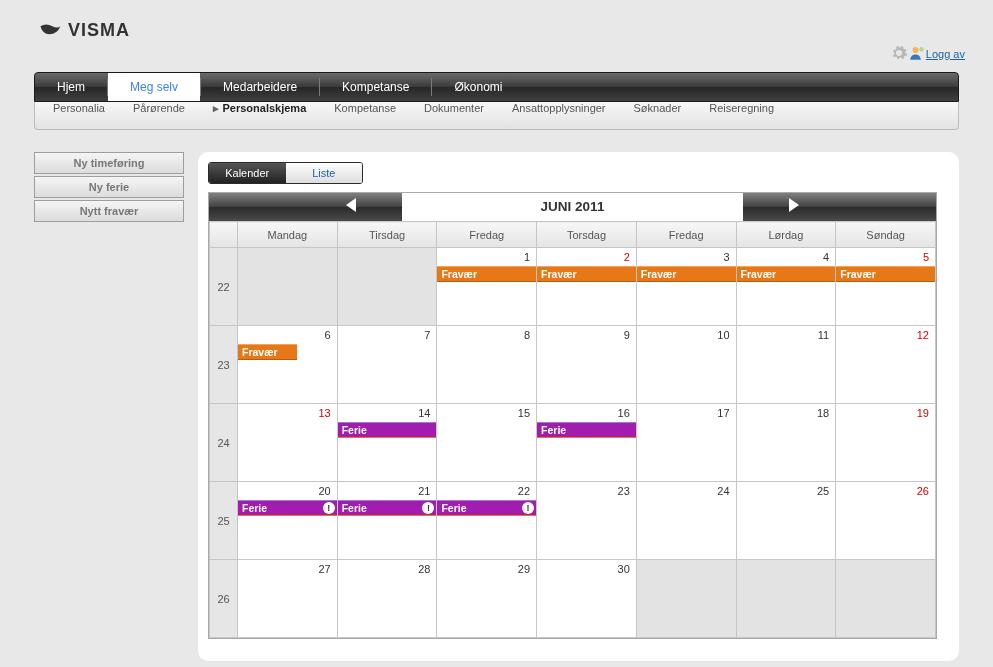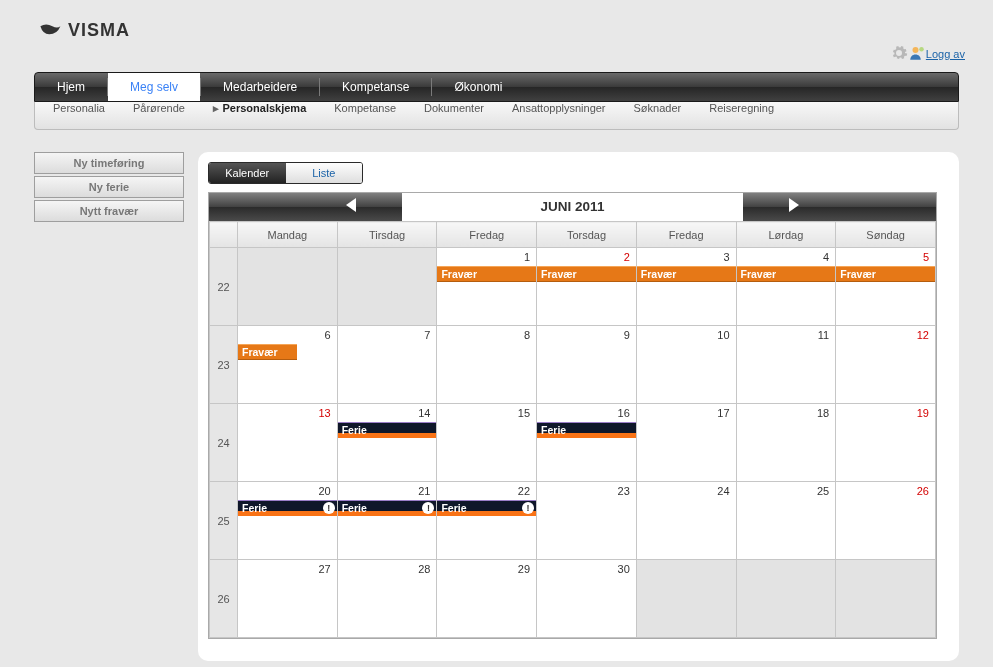--- a/index.html
+++ b/index.html
@@ -54,21 +54,21 @@
   .cal th.wk { width:28px; }
   .cal td { border:1px solid #c6c6c6; height:78px; vertical-align:top; position:relative; padding:0; }
   .cal td.wk { background:#e6e6e6; text-align:center; font-size:11px; color:#555; vertical-align:middle; }
   .cal td.disabled { background:#e3e3e3; }
   .daynum { position:absolute; top:3px; right:6px; font-size:11px; color:#333; }
   .daynum.red { color:#d40000; }
 
   .event { margin-top:18px; height:16px; font-size:10.5px; font-weight:700; color:#fff; padding:1px 4px 0 4px; position:relative; }
   .event.half { width:60%; }
   .ev-orange { background:#e67817; border-top:1px solid #f5a557; border-bottom:1px solid #b55d0e; }
-  .ev-purple { background:#0f172a; border-top:1px solid #9a7ec8; border-bottom:5px solid #f97316; }
+  .ev-purple { background:#a21caf; border-top:1px solid #9a7ec8; border-bottom:1px solid #f97316; }
   .warn { position:absolute; right:2px; top:1px; width:12px; height:12px; border-radius:50%; background:#fff; color:#333;
           font-size:9px; font-weight:900; text-align:center; line-height:12px; }
 </style>
 </head>
 <body>
 
 <div class="topstrip">
   <div class="logo">
     <span class="logo-mark">
       <svg viewBox="0 0 30 20">

